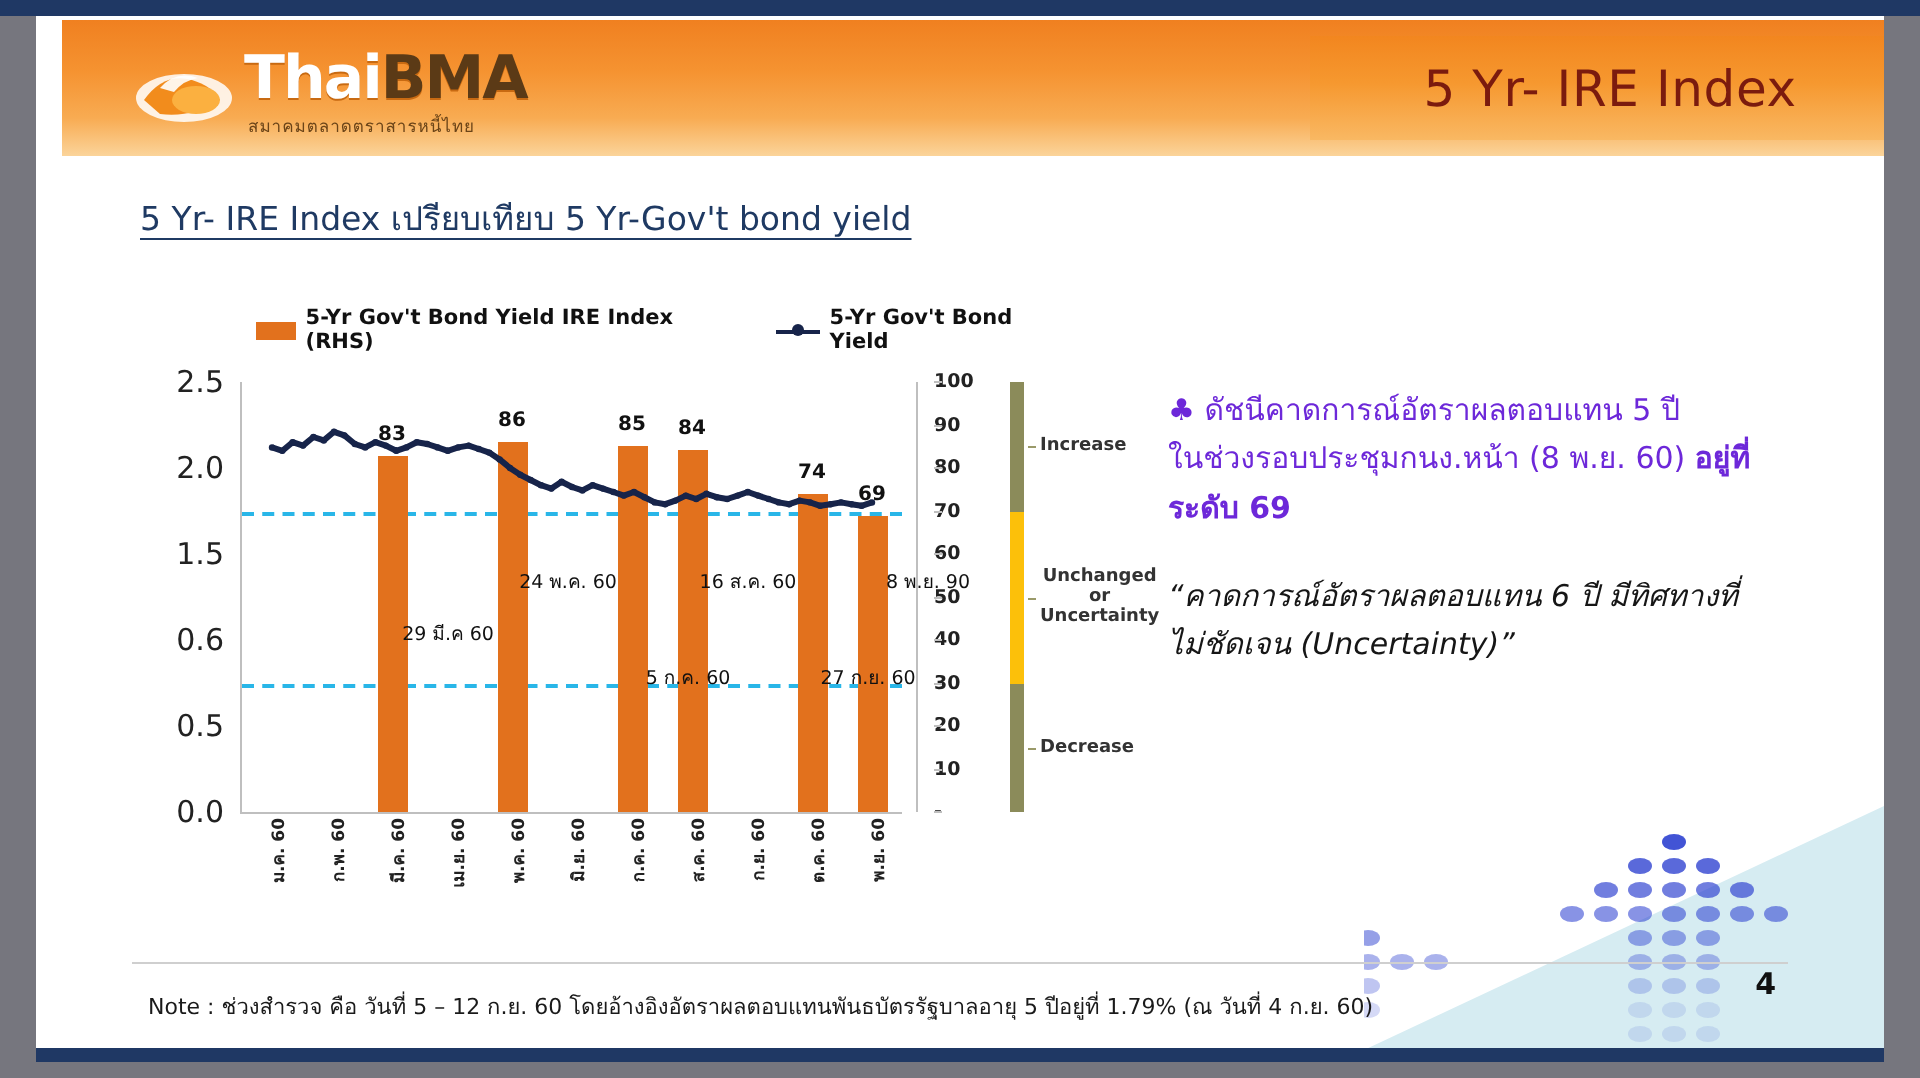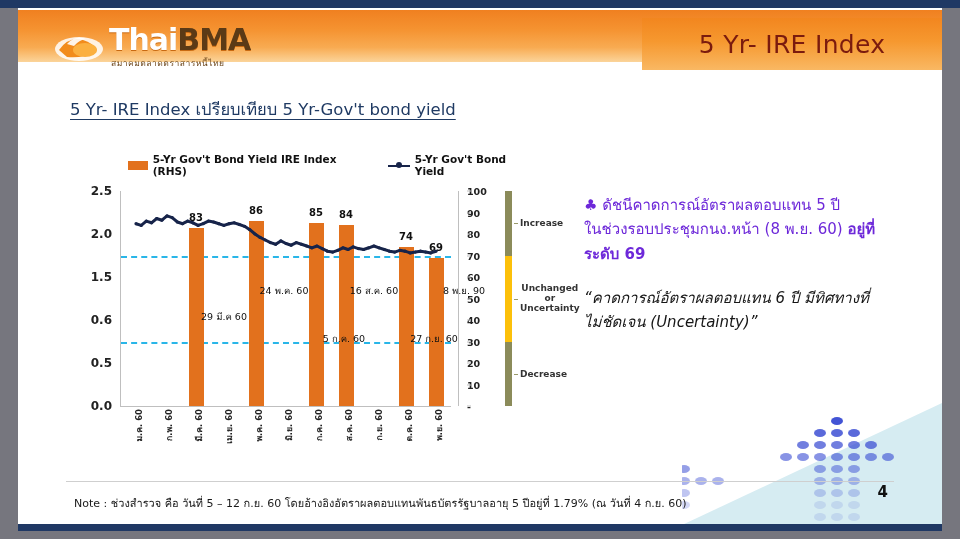--- a/index.html
+++ b/index.html
@@ -10,21 +10,21 @@
   }
   .slide-wrap{position:absolute;left:0;top:0;width:960px;height:539px;}
   .bg-topbar{position:absolute;left:0;top:0;width:960px;height:8px;background:#1f3864;}
   .bg-gutter{position:absolute;left:0;top:0;width:960px;height:539px;background:#76767e;}
   .slide{
     position:absolute;left:18px;top:8px;width:924px;height:523px;
     background:#ffffff;overflow:hidden;
   }
   
   .header{
-    position:absolute;left:0;top:2px;width:924px;height:52px;
+    position:absolute;left:13px;top:2px;width:924px;height:68px;
     background:linear-gradient(180deg,#f08020 0%,#f59331 38%,#f8ab52 72%,#fbd49a 100%);
   }
   .header-underline{position:absolute;left:0;top:70px;width:924px;height:4px;background:#ffffff;}
   .logo{position:absolute;left:35px;top:14px;width:250px;height:48px;}
   .logo-mark{position:absolute;left:0;top:6px;width:52px;height:34px;}
   .logo-text{
     position:absolute;left:56px;top:-2px;
     font-family:"DejaVu Sans","Liberation Sans",sans-serif;
     font-size:30px;font-weight:bold;color:#ffffff;letter-spacing:-1px;
     text-shadow:0 1px 0 #c86a12;
@@ -59,21 +59,21 @@
   .legend-line::after{content:"";position:absolute;left:8px;top:1.5px;width:6px;height:6px;border-radius:50%;background:#17244a;}
 
   .plot{
     position:absolute;left:52px;top:38px;width:330px;height:215px;
     border-left:1px solid #bfbfbf;border-bottom:1px solid #bfbfbf;
     background:#fff;
   }
   .axis-left{position:absolute;left:0;top:38px;width:48px;height:215px;}
   .axis-left div{
     position:absolute;right:4px;transform:translateY(-50%);
-    font-size:12px;font-weight:bold;color:#222;margin-left:30px;
+    font-size:15px;font-weight:normal;color:#222;margin-left:30px;
   }
   .axis-right{position:absolute;left:390px;top:38px;width:40px;height:215px;
     border-left:1px solid #bfbfbf;}
   .axis-right div{
     position:absolute;left:8px;transform:translateY(-50%);
     font-size:9.5px;font-weight:bold;color:#222;
   }
   .tick-r{position:absolute;left:0;width:4px;height:1px;background:#bfbfbf;}
   
   .band{position:absolute;left:437px;top:38px;width:7px;height:215px;}

